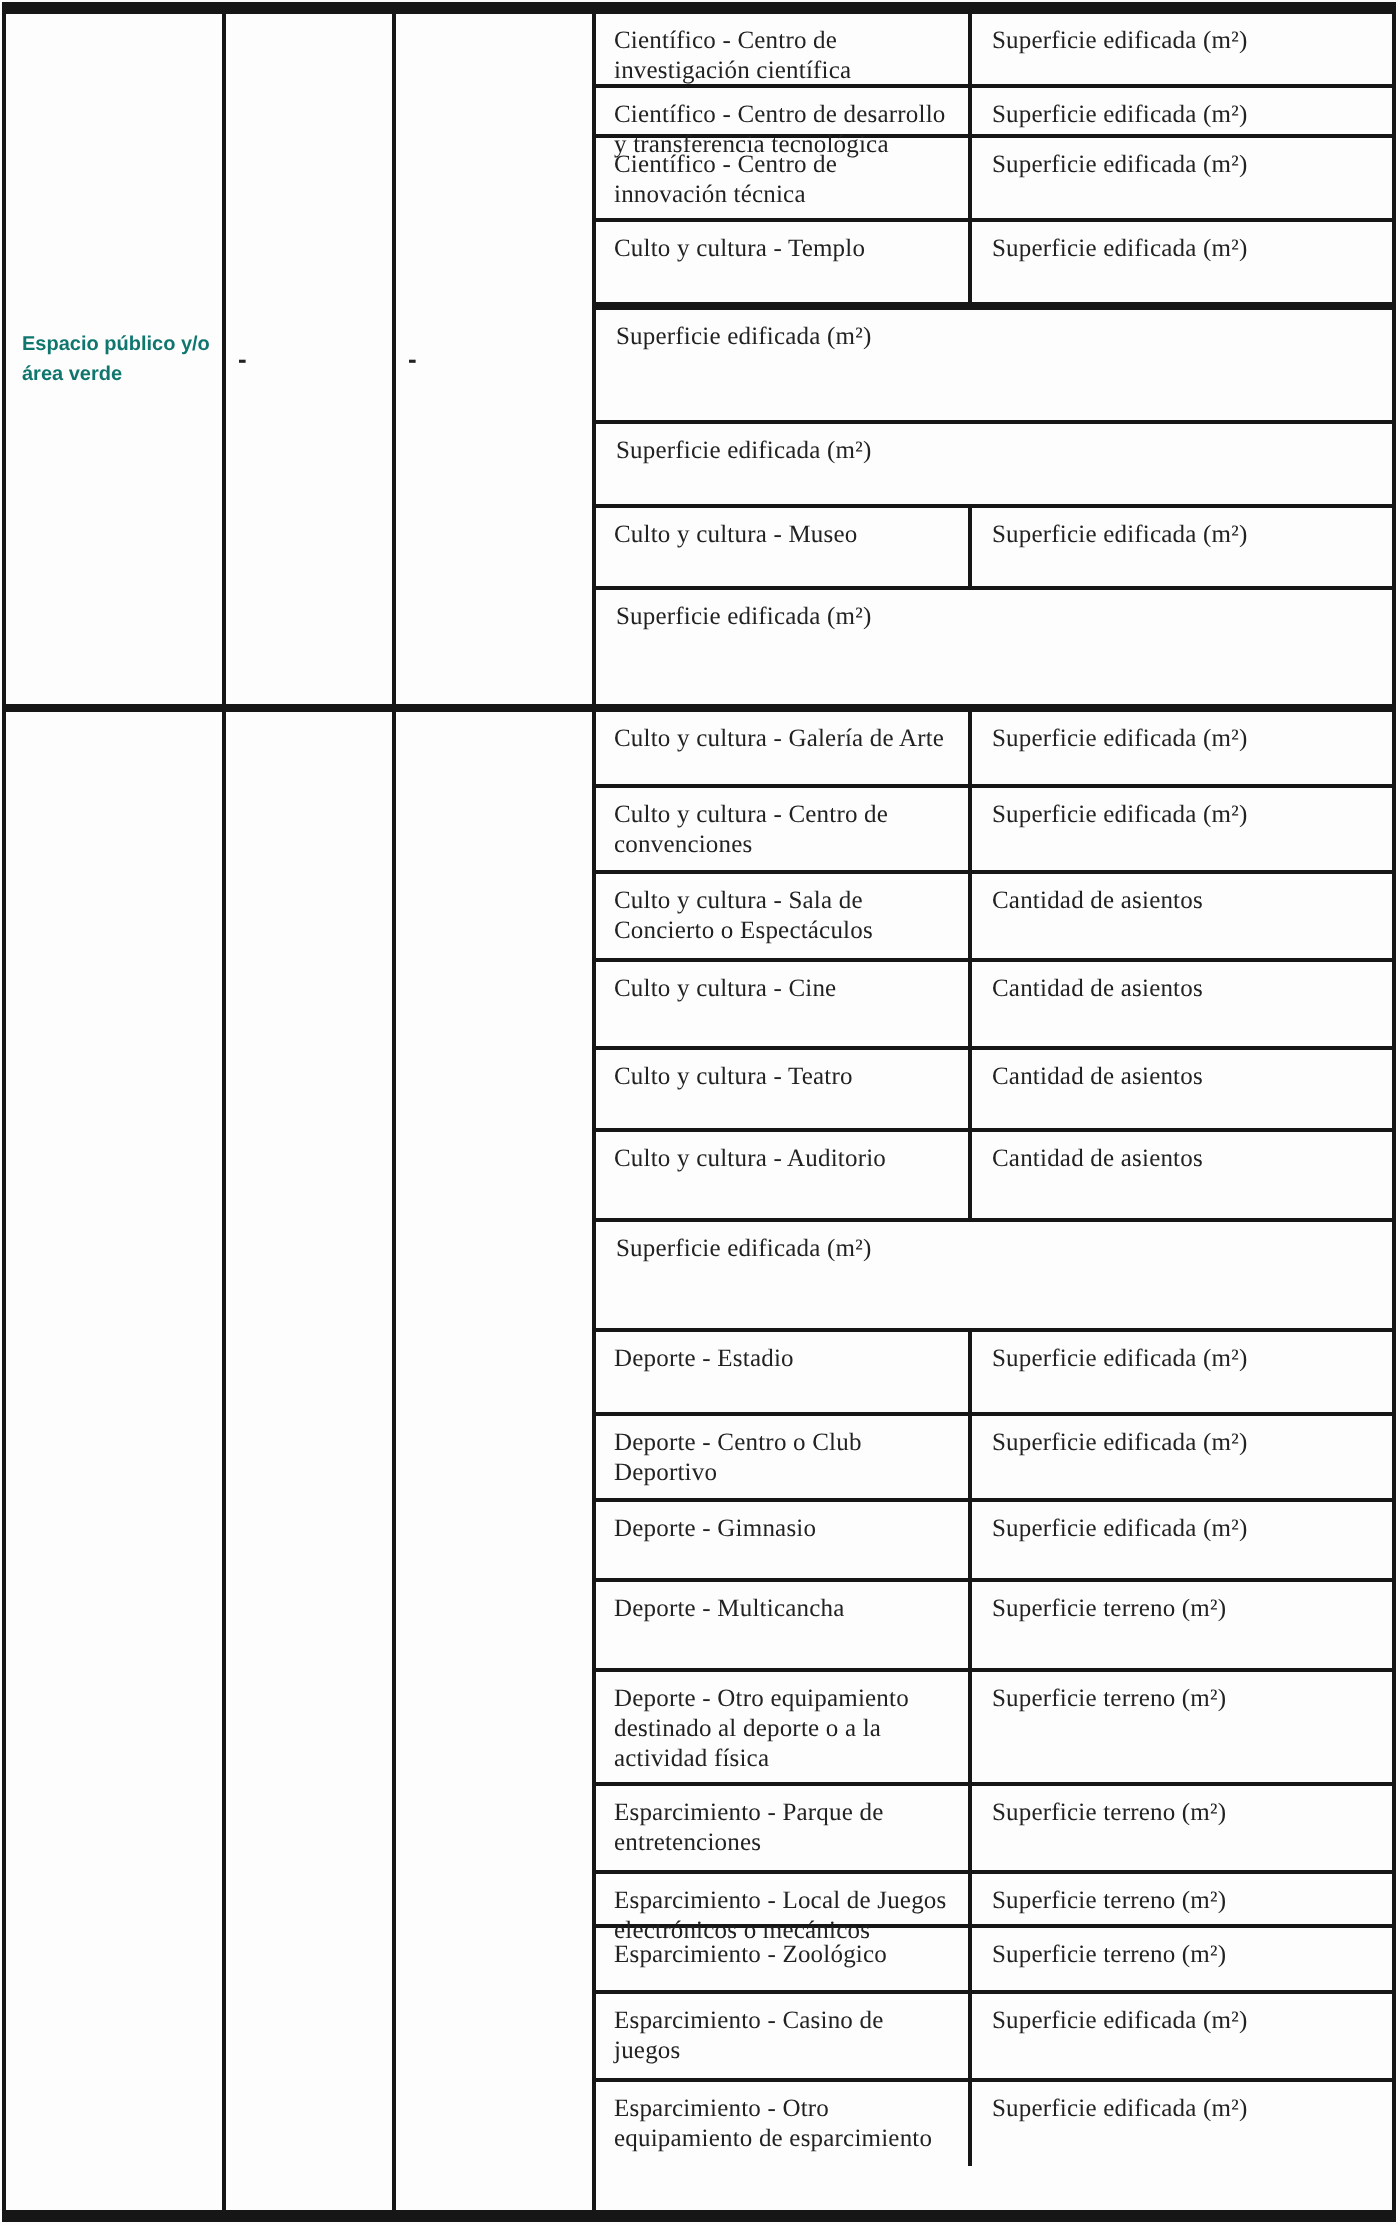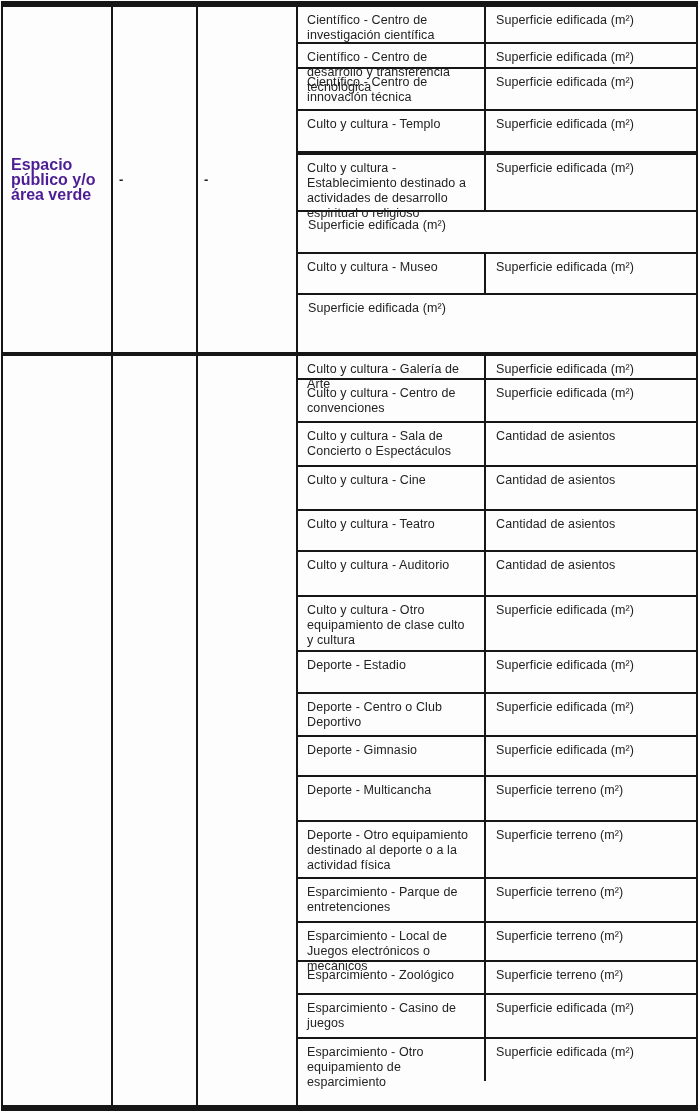--- a/index.html
+++ b/index.html
@@ -25,41 +25,41 @@
     flex-direction:column;
   }
   .band{display:flex;box-sizing:border-box;}
   .band-top{height:349px;border-bottom:4px solid #161616;}
   .band-bottom{flex:1;}
   .cell{box-sizing:border-box;border-right:2px solid #161616;}
   .c1{width:110px;display:flex;align-items:center;padding:0 6px 0 8px;}
   .c2{width:85px;display:flex;align-items:center;padding:0 0 0 6px;}
   .c3{width:100px;display:flex;align-items:center;padding:0 0 0 6px;}
   .rows{flex:1;display:flex;flex-direction:column;}
-  .row{display:flex;box-sizing:border-box;border-bottom:2px solid #161616;}
+  .row{display:flex;box-sizing:border-box;border-bottom:2px solid #161616;font-family:Liberation Serif, serif;}
   .row.thick{border-bottom-width:4px;}
   .row.last{border-bottom:none;}
   .cat{
     box-sizing:border-box;width:188px;
     border-right:2px solid #161616;
     padding:6px 10px 0 9px;
   }
   .meas{
     box-sizing:border-box;flex:1;
     padding:6px 8px 0 10px;
   }
   .cat,.meas{
     font-size:12.5px;line-height:15px;
     letter-spacing:0.1px;
     color:#222;
   }
   .spanning-label{
     font-weight:bold;
-    font-size:16px;line-height:15px;
-    color:#4c1d95;
+    font-size:10px;line-height:15px;
+    color:#0f766e;
   }
   .dash{font-size:13px;font-weight:bold;color:#222;}
 </style>
 </head>
 <body>
 
 <div class="scan-table">
 
   <div class="band band-top">
     <div class="cell c1">
@@ -82,42 +82,41 @@
       </div>
       <div class="row" style="height:42px">
         <div class="cat">Científico - Centro de innovación técnica</div>
         <div class="meas">Superficie edificada (m²)</div>
       </div>
       <div class="row thick" style="height:44px">
         <div class="cat">Culto y cultura - Templo</div>
         <div class="meas">Superficie edificada (m²)</div>
       </div>
       <div class="row" style="height:57px">
-        <div class="cat">Culto y cultura - Establecimiento destinado a actividades de desarrollo espiritual o religioso</div>
         <div class="meas">Superficie edificada (m²)</div>
       </div>
       <div class="row" style="height:42px">
         <div class="meas">Superficie edificada (m²)</div>
       </div>
       <div class="row" style="height:41px">
         <div class="cat">Culto y cultura - Museo</div>
         <div class="meas">Superficie edificada (m²)</div>
       </div>
       <div class="row last" style="height:41px">
         <div class="meas">Superficie edificada (m²)</div>
       </div>
     </div>
   </div>
 
   <div class="band band-bottom">
     <div class="cell c1"></div>
     <div class="cell c2"></div>
     <div class="cell c3"></div>
     <div class="rows">
-      <div class="row" style="height:24px">
+      <div class="row" style="height:38px">
         <div class="cat">Culto y cultura - Galería de Arte</div>
         <div class="meas">Superficie edificada (m²)</div>
       </div>
       <div class="row" style="height:43px">
         <div class="cat">Culto y cultura - Centro de convenciones</div>
         <div class="meas">Superficie edificada (m²)</div>
       </div>
       <div class="row" style="height:44px">
         <div class="cat">Culto y cultura - Sala de Concierto o Espectáculos</div>
         <div class="meas">Cantidad de asientos</div>
@@ -128,21 +127,20 @@
       </div>
       <div class="row" style="height:41px">
         <div class="cat">Culto y cultura - Teatro</div>
         <div class="meas">Cantidad de asientos</div>
       </div>
       <div class="row" style="height:45px">
         <div class="cat">Culto y cultura - Auditorio</div>
         <div class="meas">Cantidad de asientos</div>
       </div>
       <div class="row" style="height:55px">
-        <div class="cat">Culto y cultura - Otro equipamiento de clase culto y cultura</div>
         <div class="meas">Superficie edificada (m²)</div>
       </div>
       <div class="row" style="height:42px">
         <div class="cat">Deporte - Estadio</div>
         <div class="meas">Superficie edificada (m²)</div>
       </div>
       <div class="row" style="height:43px">
         <div class="cat">Deporte - Centro o Club Deportivo</div>
         <div class="meas">Superficie edificada (m²)</div>
       </div>
@@ -155,21 +153,21 @@
         <div class="meas">Superficie terreno (m²)</div>
       </div>
       <div class="row" style="height:57px">
         <div class="cat">Deporte - Otro equipamiento destinado al deporte o a la actividad física</div>
         <div class="meas">Superficie terreno (m²)</div>
       </div>
       <div class="row" style="height:44px">
         <div class="cat">Esparcimiento - Parque de entretenciones</div>
         <div class="meas">Superficie terreno (m²)</div>
       </div>
-      <div class="row" style="height:39px">
+      <div class="row" style="height:27px">
         <div class="cat">Esparcimiento - Local de Juegos electrónicos o mecánicos</div>
         <div class="meas">Superficie terreno (m²)</div>
       </div>
       <div class="row" style="height:33px">
         <div class="cat">Esparcimiento - Zoológico</div>
         <div class="meas">Superficie terreno (m²)</div>
       </div>
       <div class="row" style="height:44px">
         <div class="cat">Esparcimiento - Casino de juegos</div>
         <div class="meas">Superficie edificada (m²)</div>

